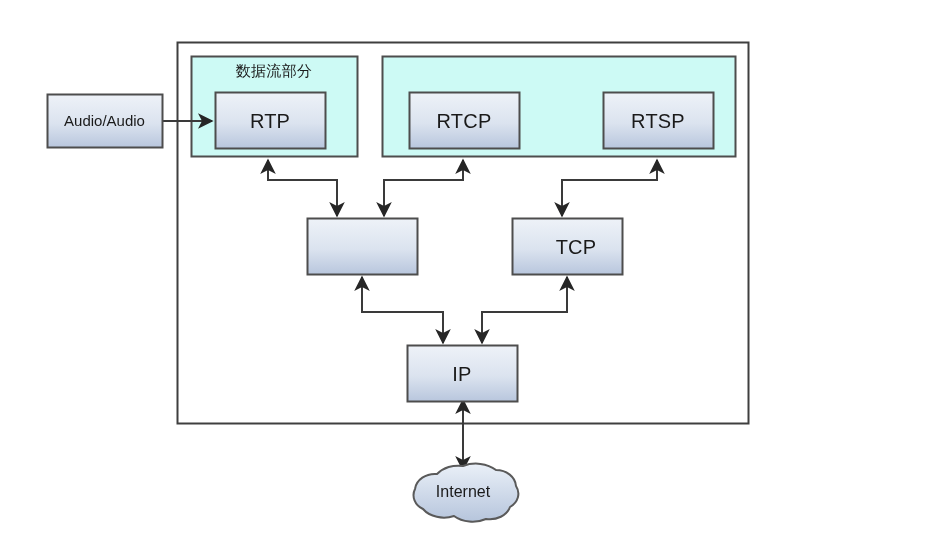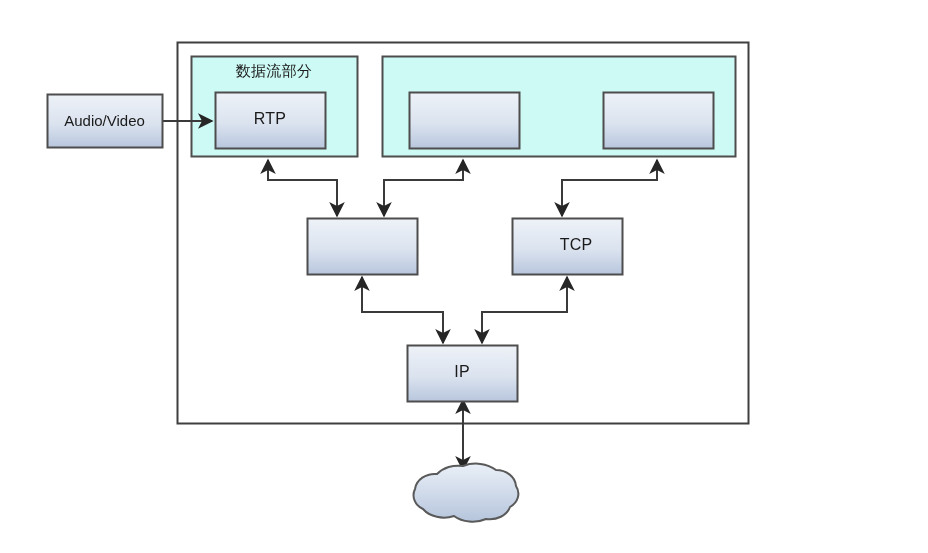--- a/index.html
+++ b/index.html
@@ -34,21 +34,21 @@
 
   
   .lbl {
     position: absolute;
     color: #1a1a1a;
     white-space: nowrap;
     text-align: center;
     pointer-events: none;
   }
   .lbl-box {
-    font-size: 16px;
+    font-size: 20px;
     letter-spacing: 0.2px;
   }
   .lbl-panel {
     font-size: 15px;
     letter-spacing: 0.3px;
   }
   .lbl-cloud {
     font-size: 16px;
   }
   .lbl-src {
@@ -140,25 +140,28 @@
                a25,19 0 0 1 -31,-7
                a19,16 0 0 1 -8,-20
                a20,17 0 0 1 22,-15
                Z" fill="url(#cloudGrad)" stroke="#5a5a5a" stroke-width="2" stroke-linejoin="round"></path>
     </g>
   </svg>
 
   <div class="lbl lbl-panel" style="left:191px; top:62px; width:166px;">数据流部分</div>
 
 
-  <div class="lbl lbl-src" style="left:47px; top:112px; width:115px;">Audio/Video</div>
+  <div class="lbl lbl-src" style="left:47px; top:112px; width:115px;">Audio/Audio</div>
 
   <div class="lbl lbl-box" style="left:215px; top:110px; width:110px;">RTP</div>
 
+  <div class="lbl lbl-box" style="left:409px; top:110px; width:110px;">RTCP</div>
 
+  <div class="lbl lbl-box" style="left:603px; top:110px; width:110px;">RTSP</div>
 
 
   <div class="lbl lbl-box" style="left:512px; top:236px; width:128px;">TCP</div>
 
   <div class="lbl lbl-box" style="left:407px; top:363px; width:110px;">IP</div>
 
+  <div class="lbl lbl-cloud" style="left:405px; top:483px; width:116px;">Internet</div>
 
 </div>
 
 </body></html>

